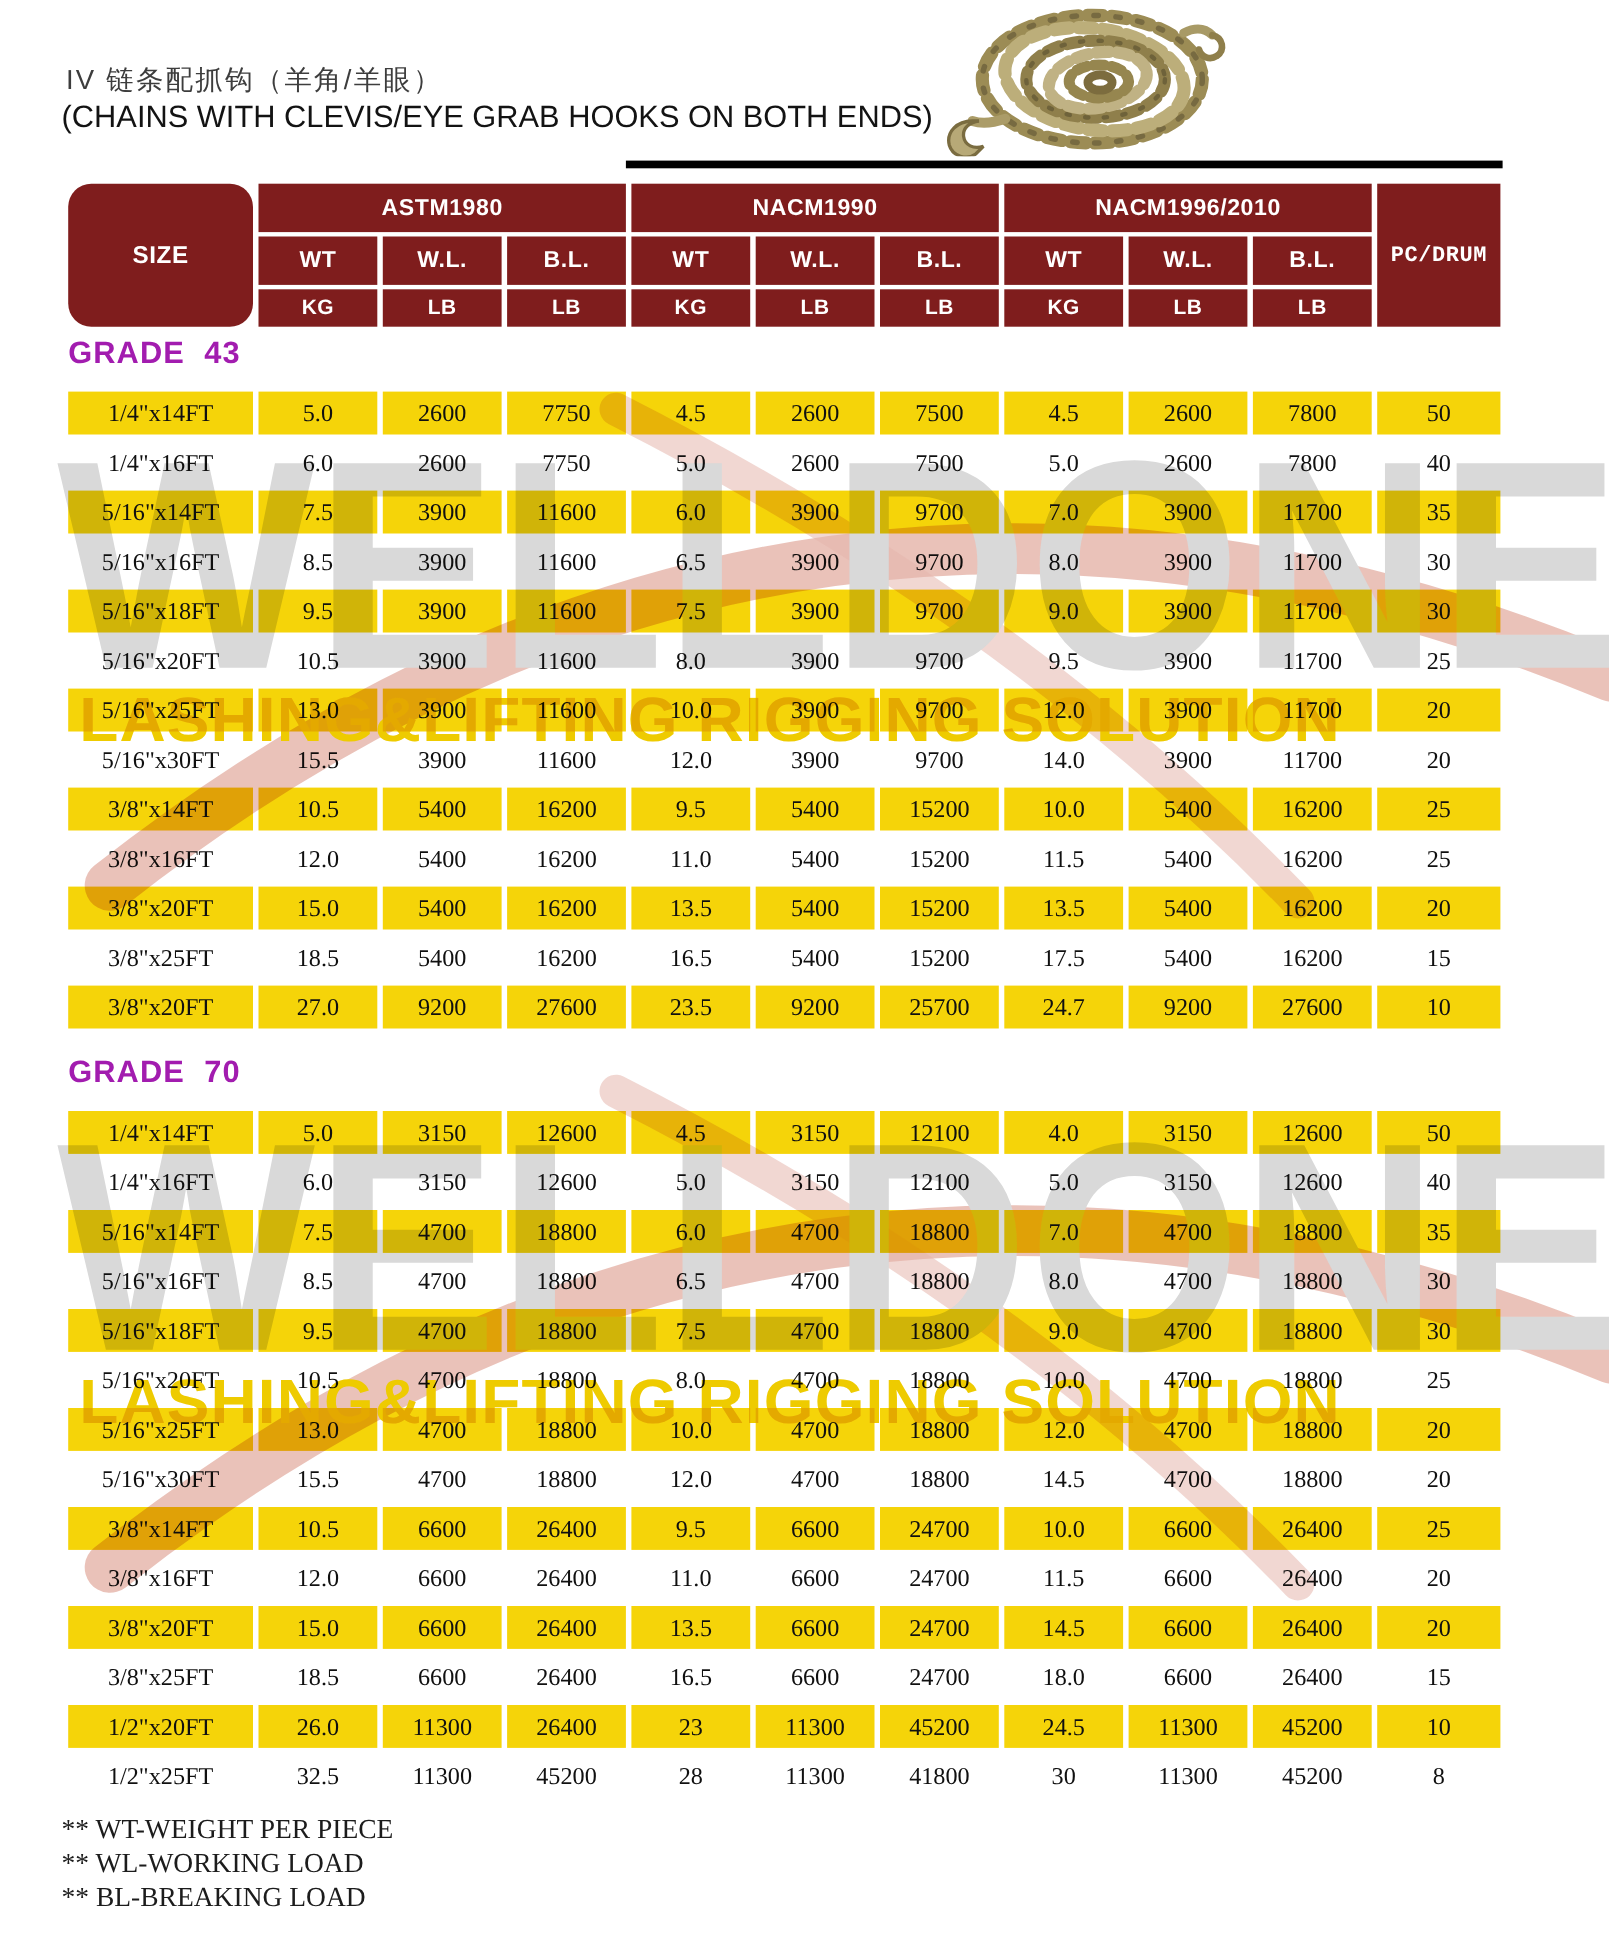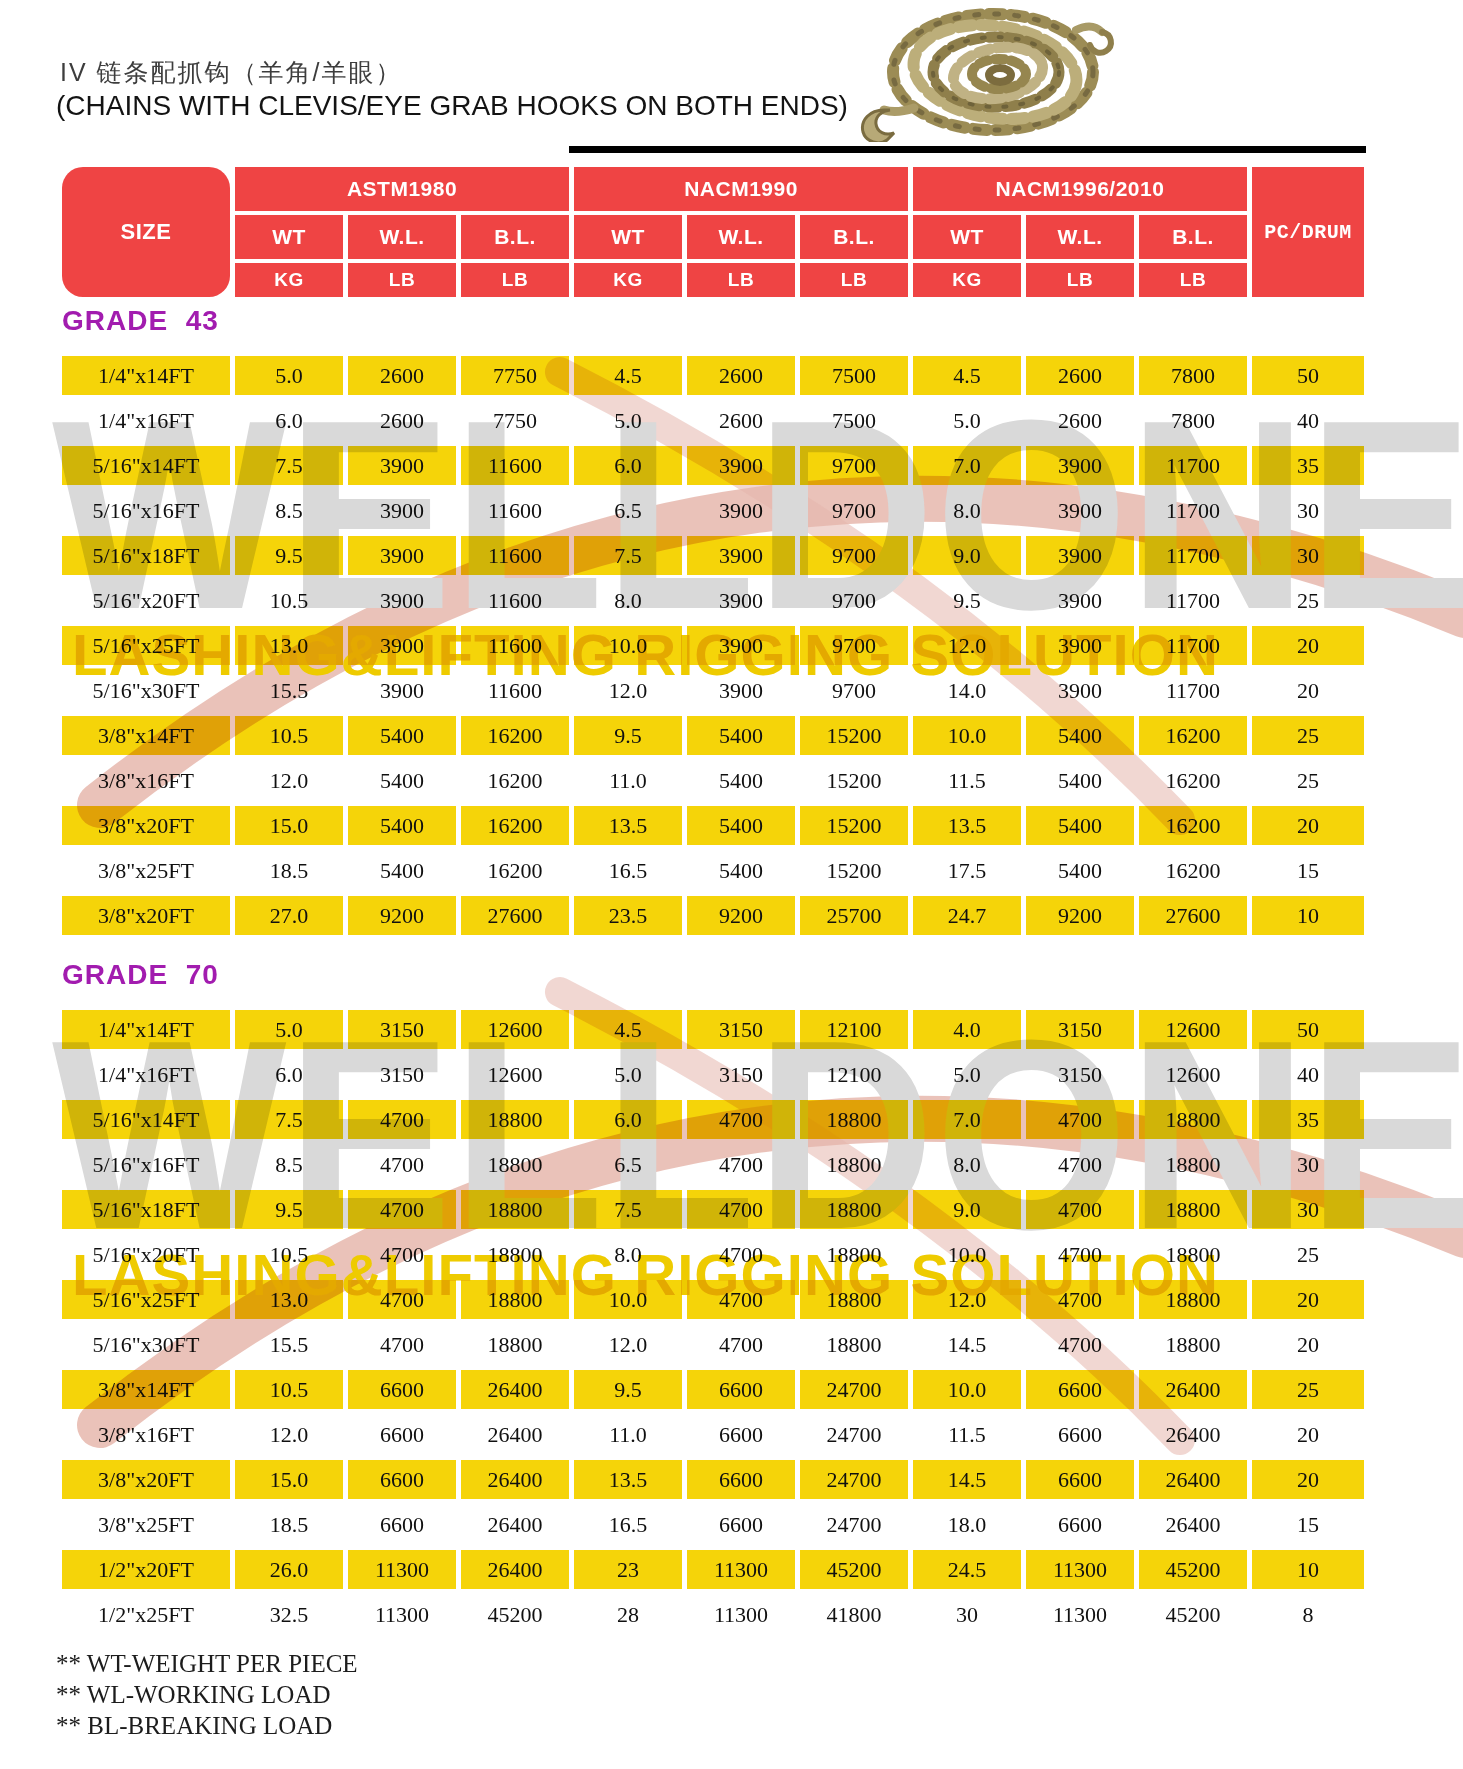--- a/index.html
+++ b/index.html
@@ -8,21 +8,21 @@
 
   .title-cn { position:absolute; left:60px; top:40px; font-size:25px; color:#3d3d3d; letter-spacing:2px;margin-top:16px; }
   .title-en { position:absolute; left:56px; top:90px; font-size:28px; color:#131313; }
 
   .thin-bar { position:absolute; left:569px; top:146px; width:797px; height:7px; background:#000; }
 
   
   .tbl-head { position:absolute; left:62px; top:167px; display:grid;
               grid-template-columns:168px repeat(9,108px) 112px;
               grid-template-rows:44px 44px 34px; gap:4px 5px; }
-  .hcell { background:#ef4444; color:#fff; display:flex; align-items:center; justify-content:center;
+  .hcell { background:#7f1d1d; color:#fff; display:flex; align-items:center; justify-content:center;
            font-weight:bold; font-size:21px; letter-spacing:0.5px; }
   .hc-size   { grid-area:1/1/4/2; font-size:22px;border-radius:21px; }
   .hc-pcdrum { grid-area:1/11/4/12; font-size:20px;font-family:Liberation Mono, monospace; }
   .hc-unit   { font-size:19px; }
 
   
   .grade-label { position:absolute; left:62px; font-size:28px; font-weight:bold; color:#a21caf;
                  white-space:pre; letter-spacing:1px; }
   .rows { position:absolute; left:62px; display:grid;
           grid-template-columns:168px repeat(9,108px) 112px;

